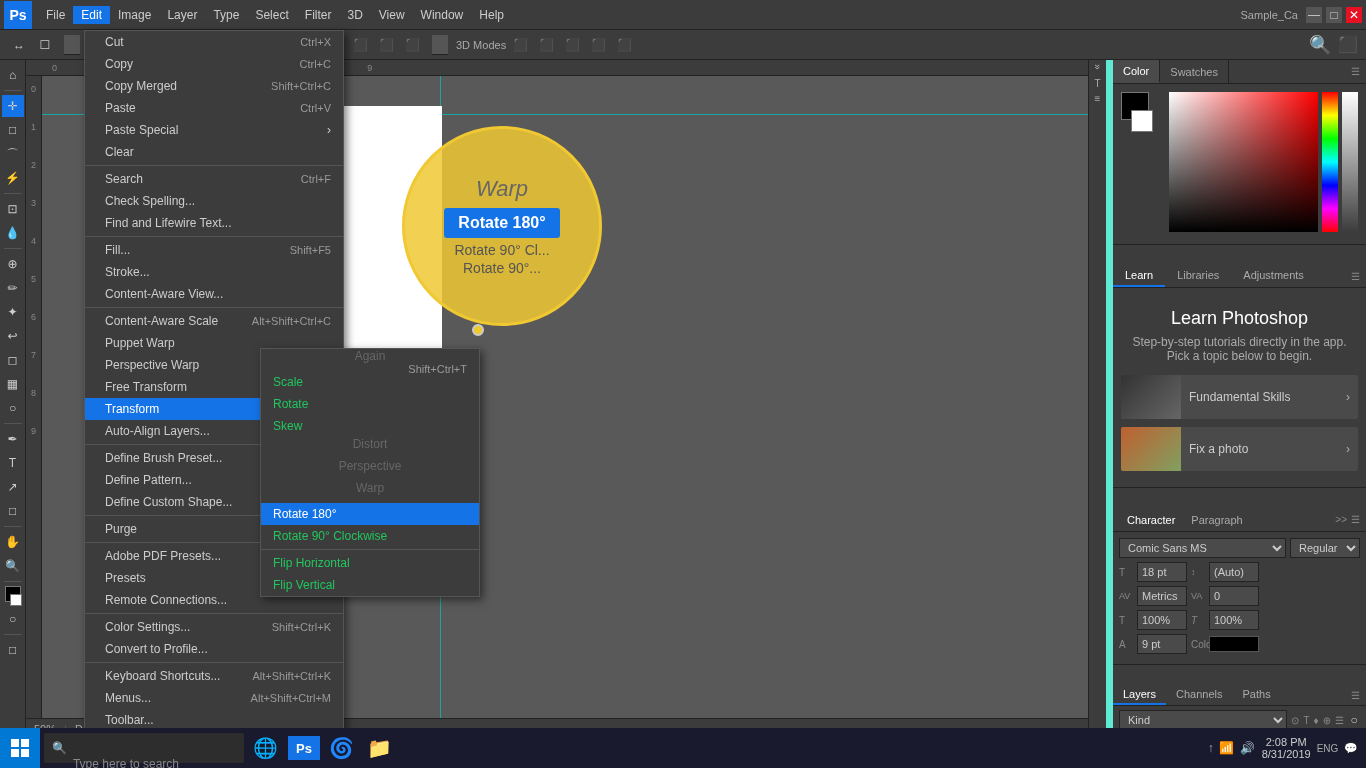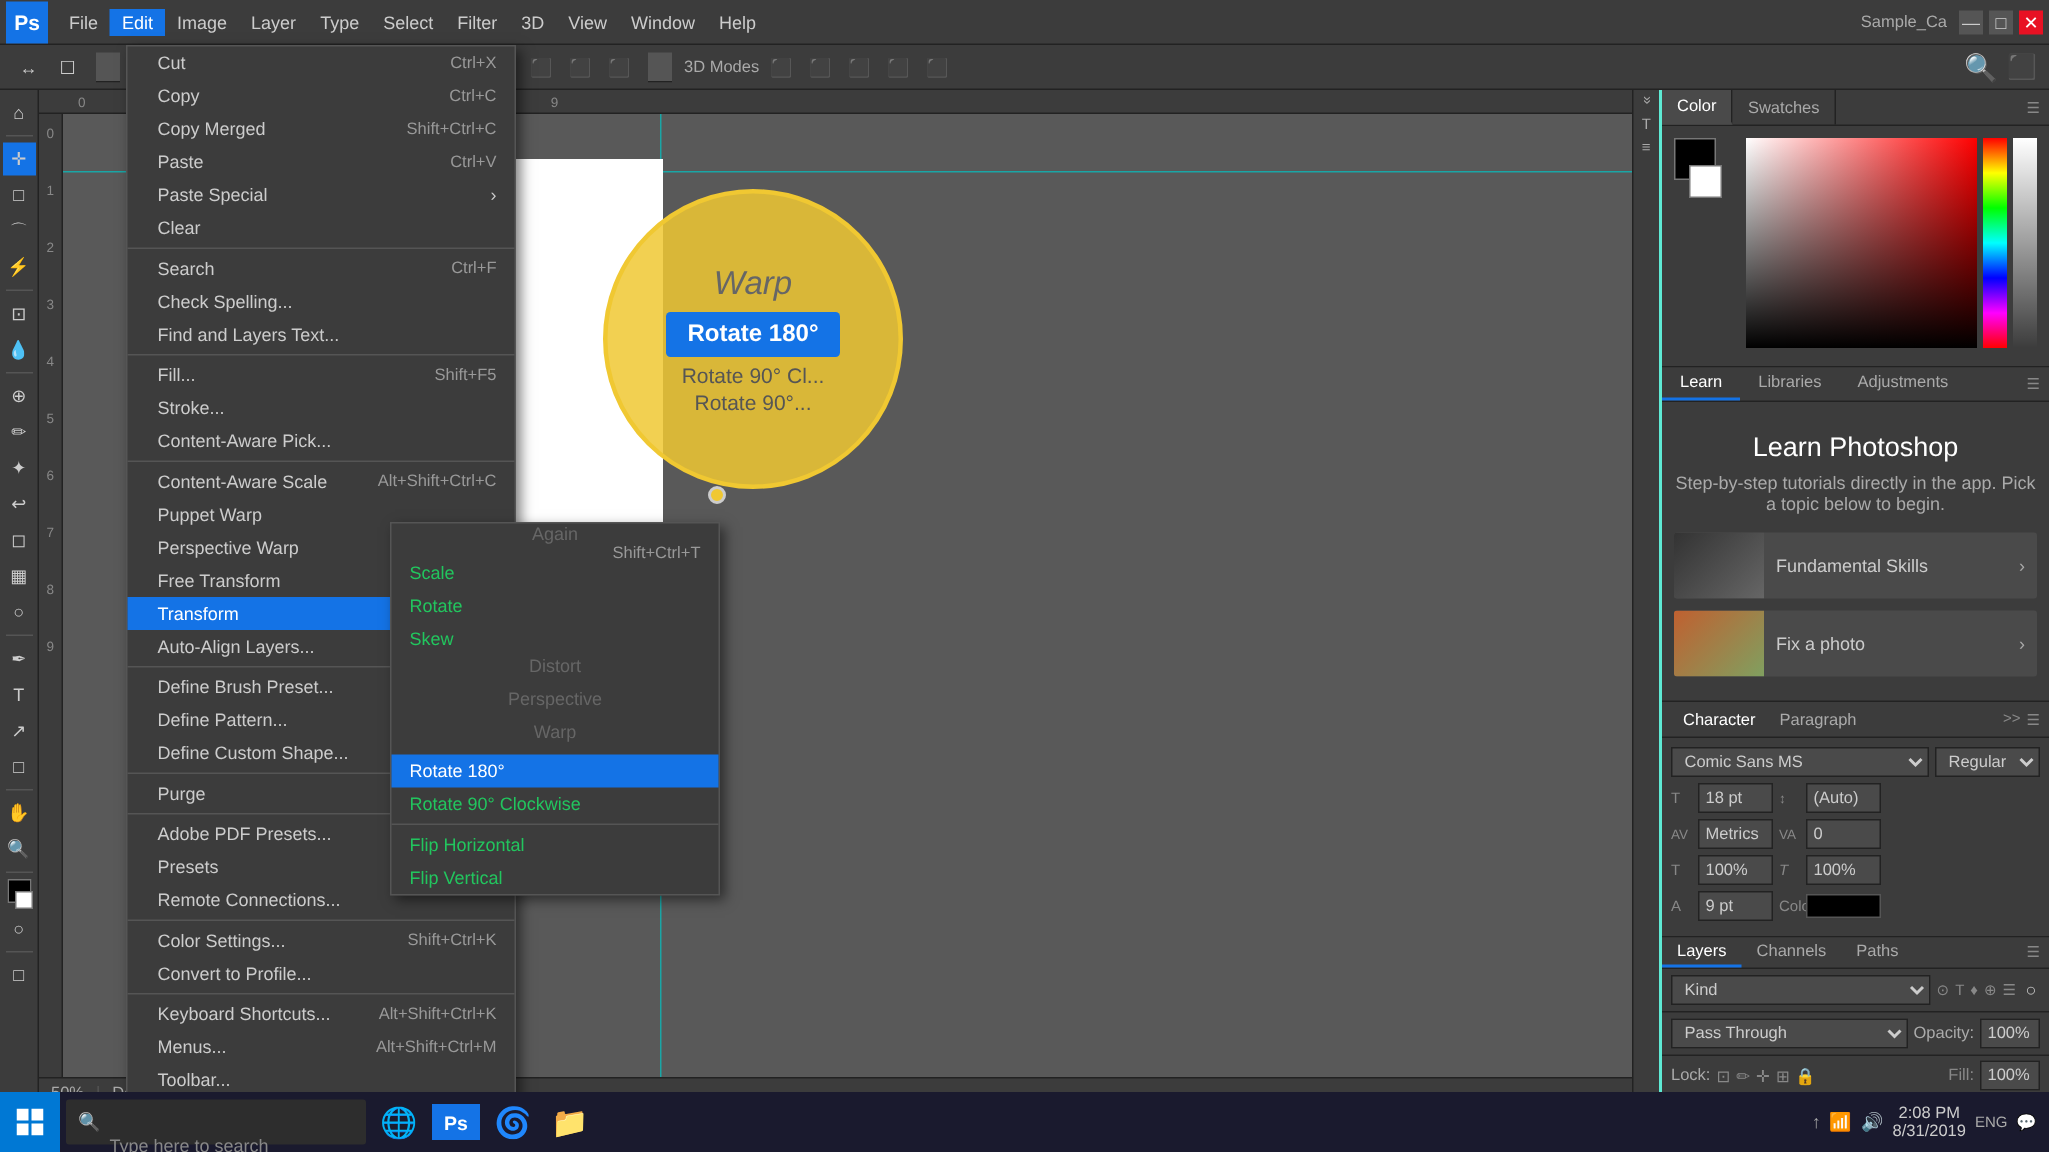--- a/index.html
+++ b/index.html
@@ -102,22 +102,22 @@
 
     
     .status-bar {
       position: absolute; bottom: 0; left: 0; right: 0; height: 20px;
       background: #3c3c3c; border-top: 1px solid #222;
       display: flex; align-items: center; padding: 0 8px; font-size: 11px; color: #aaa;
     }
 
     
     .right-panels {
-      width: 260px; background: #3c3c3c; border-left: 2px solid #5eead4;
-      display: flex; flex-direction: column;
+      width: 260px; background: #3c3c3c; border-left: 7px solid #5eead4;
+      display: flex; flex-direction: column; gap: 20px;
     }
 
     
     .color-panel {
       height: 200px; border-bottom: 1px solid #222;
     }
     .panel-tabs {
       display: flex; background: #3c3c3c; border-bottom: 1px solid #222;
       height: 24px;
     }
@@ -629,32 +629,32 @@
       </div>
     <div class="menu-separator"></div>
     <div class="menu-section-item">
         <span>Search</span>
         <span class="shortcut">Ctrl+F</span>
       </div>
     <div class="menu-section-item">
         <span>Check Spelling...</span>
       </div>
     <div class="menu-section-item">
-        <span>Find and Layers Text...</span>
+        <span>Find and Lifewire Text...</span>
       </div>
     <div class="menu-separator"></div>
     <div class="menu-section-item">
         <span>Fill...</span>
         <span class="shortcut">Shift+F5</span>
       </div>
     <div class="menu-section-item">
         <span>Stroke...</span>
       </div>
     <div class="menu-section-item">
-        <span>Content-Aware Pick...</span>
+        <span>Content-Aware View...</span>
       </div>
     <div class="menu-separator"></div>
     <div class="menu-section-item">
         <span>Content-Aware Scale</span>
         <span class="shortcut">Alt+Shift+Ctrl+C</span>
       </div>
     <div class="menu-section-item">
         <span>Puppet Warp</span>
       </div>
     <div class="menu-section-item">

